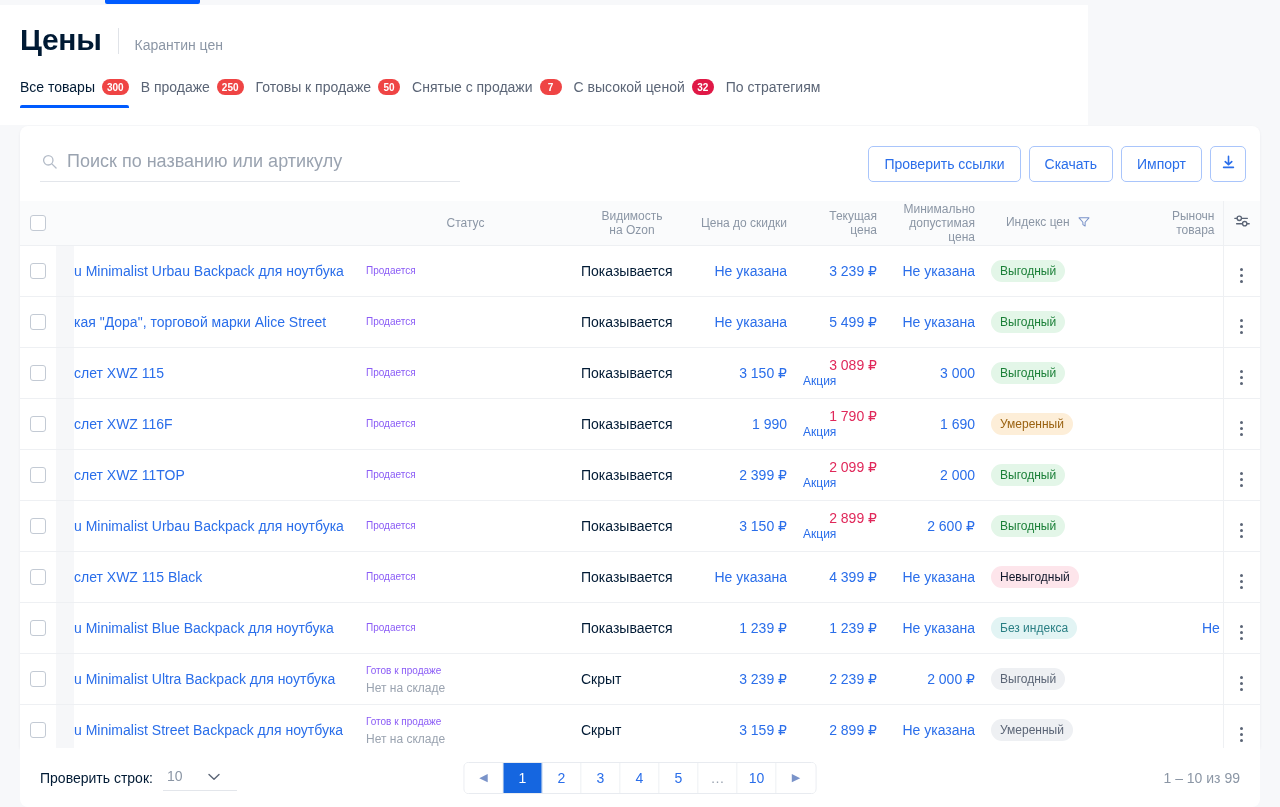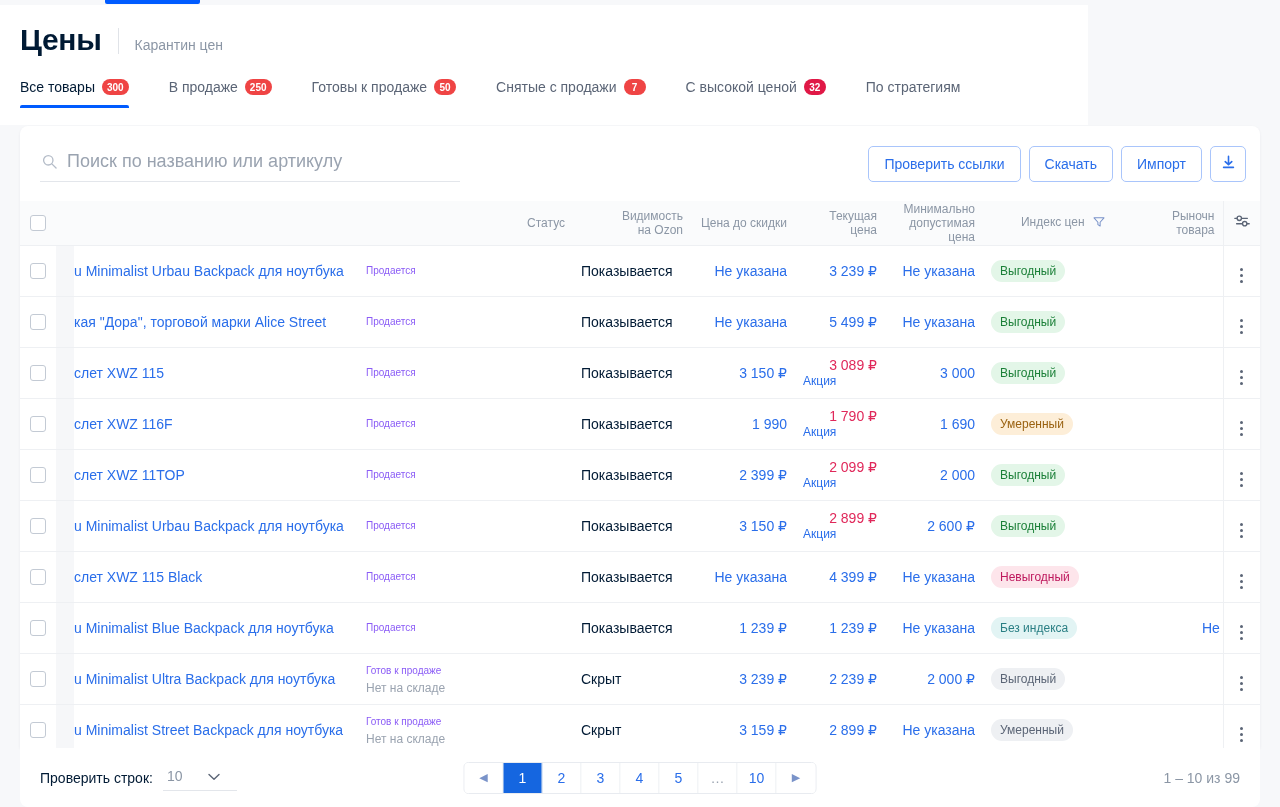--- a/index.html
+++ b/index.html
@@ -16,21 +16,21 @@
   .topbar-strip .active-indicator { position: absolute; left: 105px; top: 0; width: 95px; height: 4px; background: #005bff; border-radius: 0 0 2px 2px; }
 
   
   .page-head { position: absolute; top: 5px; left: 0; width: 1088px; height: 120px; background: #ffffff; }
   .title-row { display: flex; align-items: baseline; padding: 18px 0 0 20px; }
   .page-title { font-size: 30px; font-weight: bold; color: #001a34; letter-spacing: -0.3px; }
   .title-divider { width: 1px; height: 26px; background: #e0e3e8; margin: 0 16px; position: relative; top: 4px; }
   .sub-link { font-size: 14px; color: #8b96a5; }
 
   
-  .tabs { display: flex; align-items: center; gap: 40px; padding-left: 20px; margin-top: 22px; }
+  .tabs { display: flex; align-items: center; gap: 12px; padding-left: 20px; margin-top: 22px; }
   .tab { display: flex; align-items: center; gap: 7px; font-size: 14px; color: #5b6576; padding-bottom: 13px; position: relative; cursor: pointer; white-space: nowrap; }
   .tab.active { color: #001a34; }
   .tab.active::after { content: ""; position: absolute; left: 0; right: 0; bottom: 0; height: 3px; background: #005bff; border-radius: 2px 2px 0 0; }
   .tab-badge { display: inline-flex; align-items: center; justify-content: center; min-width: 22px; height: 16px; padding: 0 5px; border-radius: 9px; background: #ef4444; color: #fff; font-size: 10px; font-weight: bold; }
   .tab-badge.red { background: #e01846; }
 
   
   .card { position: absolute; top: 126px; left: 20px; width: 1240px; height: 622px; background: #ffffff; border-radius: 8px 8px 0 0; box-shadow: 0 1px 3px rgba(12,26,75,.06); overflow: hidden; }
 
   .toolbar { height: 75px; display: flex; align-items: center; padding: 0 14px 0 20px; }
@@ -41,21 +41,21 @@
 
   .btn { height: 36px; padding: 0 15px; border: 1px solid #a9c5fb; background: #fff; color: #2a6eea; border-radius: 5px; font-size: 14px; font-family: inherit; cursor: pointer; display: inline-flex; align-items: center; justify-content: center; white-space: nowrap; }
   .btn-cat { margin-left: 22px; }
   .right-btns { margin-left: auto; display: flex; align-items: center; gap: 8px; }
   .btn-icon { width: 36px; padding: 0; }
 
   
   .table-scroll { position: relative; height: 547px; }
   table { border-collapse: collapse; width: 1240px; table-layout: fixed; }
   thead th { background: #fafbfc; height: 44px; font-size: 12px; font-weight: normal; color: #8b96a5; vertical-align: middle; border-bottom: 1px solid #eef0f3; padding: 0 8px; }
-  .th-left { text-align: right; }
+  .th-left { text-align: center; }
   .th-right { text-align: right; }
   .th-2line { line-height: 14px; }
 
   col.c-check { width: 36px; }
   col.c-name  { width: 302px; }
   col.c-status{ width: 215px; }
   col.c-vis   { width: 118px; }
   col.c-old   { width: 104px; }
   col.c-cur   { width: 90px; }
   col.c-min   { width: 98px; }
@@ -77,21 +77,21 @@
   .status-sub { color: #9aa3b0; font-size: 12px; line-height: 16px; margin-top: 1px; }
   .vis { color: #001a34; font-size: 14px; }
 
   .price { color: #2a6eea; text-align: right; font-size: 14px; white-space: nowrap; }
   .price.promo { color: #e0285a; }
   .promo-tag { display: block; color: #2a6eea; font-size: 12px; margin-top: 1px; }
 
   .badge { display: inline-block; padding: 4px 9px; border-radius: 11px; font-size: 12px; white-space: nowrap; }
   .badge.good     { background: #e3f6e8; color: #1a7f37; }
   .badge.moderate { background: #fdeed8; color: #9a6211; }
-  .badge.bad      { background: #fde5eb; color: #be185d; }
+  .badge.bad      { background: #fde5eb; color: #0f172a; }
   .badge.none     { background: #e2f4f4; color: #2a7f84; }
   .badge.gray     { background: #eef0f3; color: #5b6576; }
 
   .mkt-cell { position: relative; overflow: hidden; text-align: right; }
   .mkt-clip { color: #2a6eea; font-size: 14px; position: absolute; right: -52px; top: 50%; transform: translateY(-50%); white-space: nowrap; }
 
   .menu-cell { border-left: 1px solid #eef0f3; text-align: center; background: #fff; }
   .kebab { display: inline-flex; flex-direction: column; gap: 3px; align-items: center; cursor: pointer; }
   .kebab i { width: 3px; height: 3px; border-radius: 50%; background: #5b6576; display: block; }
 

